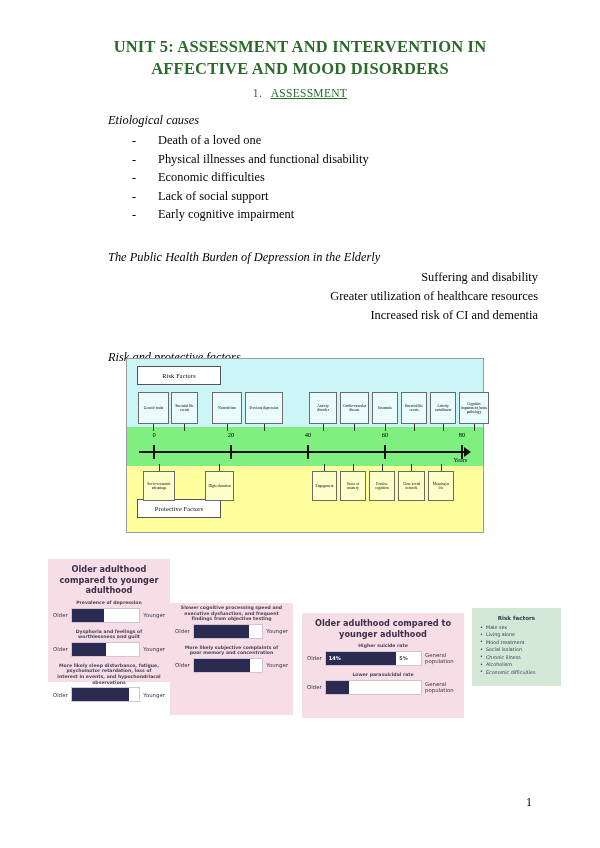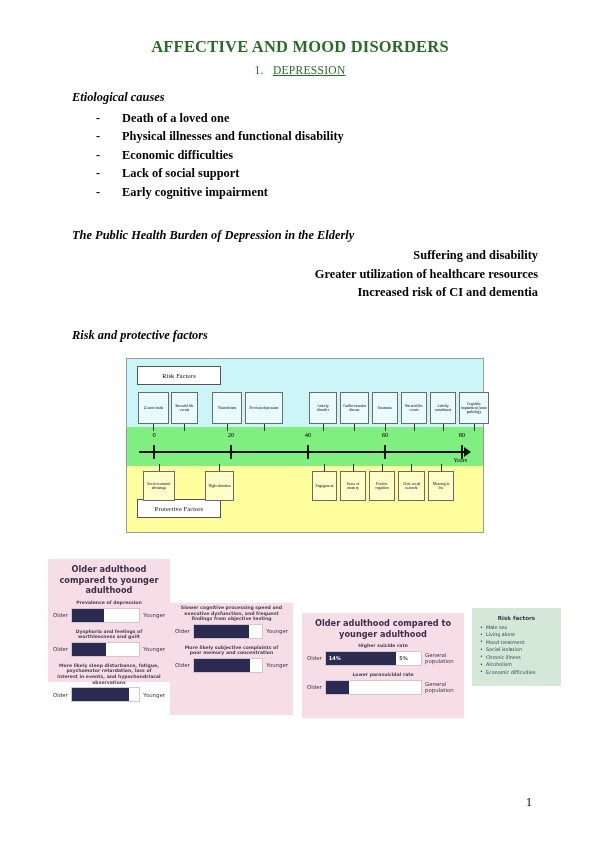--- a/index.html
+++ b/index.html
@@ -40,24 +40,23 @@
     font-size: 11.5px;
     color: #2a6b2a;
     margin-top: 6px;
     letter-spacing: 0.3px;
   }
   .section-num .num { margin-right: 6px; }
   .section-num .label { text-decoration: underline; }
 
   
   .body-wrap {
-    padding: 6px 62px 0 72px;
+    padding: 6px 62px 0 108px;
     font-size: 12.4px;
     line-height: 1.48;
-    font-weight: bold;
   }
   .subhead {
     font-style: italic;
     margin-top: 6px;
     margin-bottom: 2px;
     font-size: 12.4px;
   }
   ul.dash-list {
     list-style: none;
     margin: 0;
@@ -303,26 +302,27 @@
     bottom: 38px;
     font-size: 12px;
   }
 </style>
 </head>
 <body>
 
 <div class="page">
 
   <h1 class="doc-title">
+    <span>UNIT 5: ASSESSMENT AND INTERVENTION IN</span>
     <span class="line2">AFFECTIVE AND MOOD DISORDERS</span>
   </h1>
 
   <div class="section-num">
     <span class="num">1.</span>
-    <span class="label">DEPRESSION</span>
+    <span class="label">ASSESSMENT</span>
   </div>
 
   <div class="body-wrap">
 
     <div class="subhead">Etiological causes</div>
     <ul class="dash-list">
       <li>Death of a loved one</li>
       <li>Physical illnesses and functional disability</li>
       <li>Economic difficulties</li>
       <li>Lack of social support</li>

